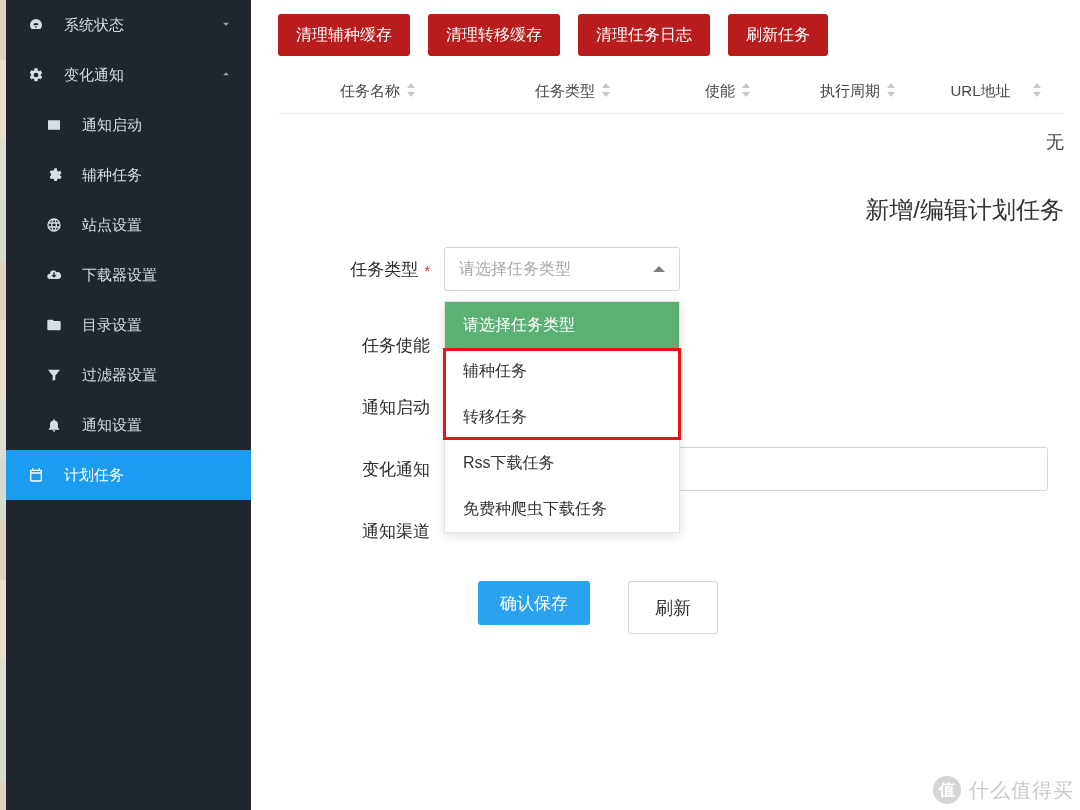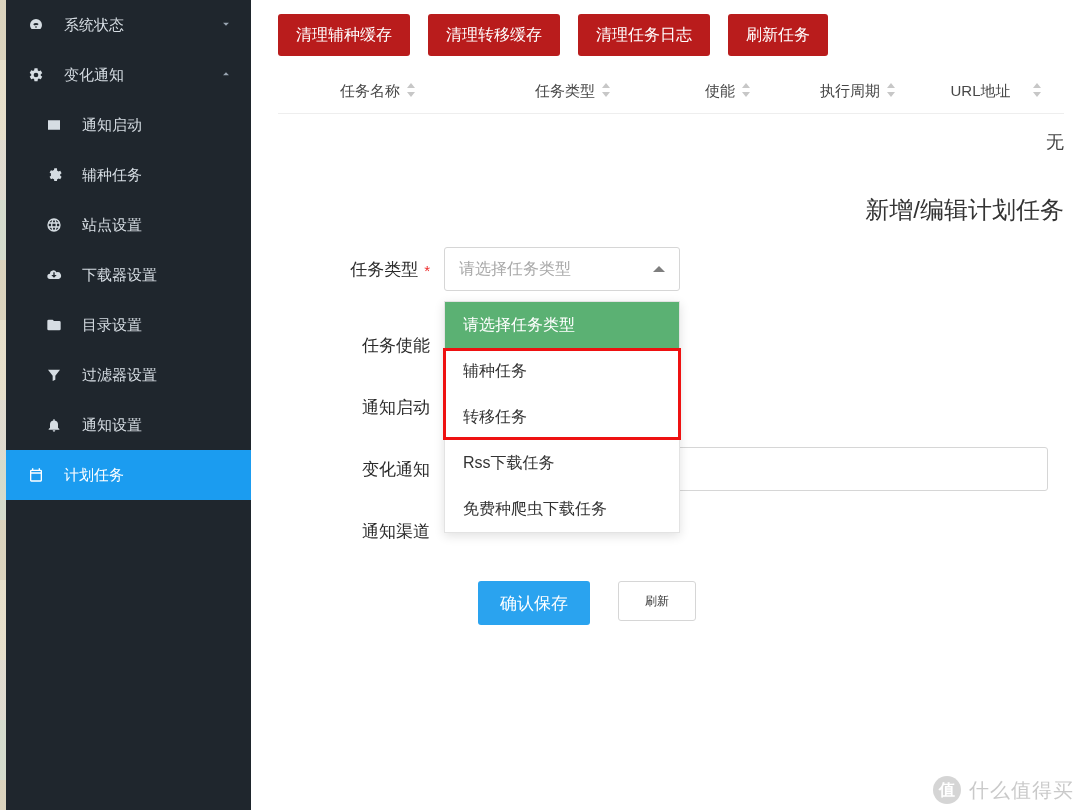--- a/index.html
+++ b/index.html
@@ -55,23 +55,23 @@
     position:absolute; top:54px; left:0; width:236px; background:#fff;
     border:1px solid #e3e3e3; box-shadow:0 3px 10px rgba(0,0,0,.12); z-index:10;
   }
   .dropdown .opt { height:46px; display:flex; align-items:center; padding:0 18px; font-size:16px; color:#333; cursor:pointer; }
   .dropdown .opt.head { background:#5bb173; color:#fff; }
   .red-frame { position:absolute; border:3px solid #e11; pointer-events:none; }
 
   .text-input { width:600px; height:44px; border:1px solid #d6d6d6; border-radius:3px; padding:0 14px; font-size:16px; color:#333; }
   .text-input.wide { width:604px; }
 
-  .action-row { margin-top:28px; padding-left:174px; display:flex; gap:28px; }
+  .action-row { margin-top:28px; padding-left:174px; display:flex; gap:38px; }
   .btn-primary { background:#2aa3ef; color:#fff; border:none; border-radius:3px; height:44px; padding:0 22px; font-size:17px; cursor:pointer; }
-  .btn-default { background:#fff; color:#333; border:1px solid #d6d6d6; border-radius:3px; height:40px; padding:0 26px; font-size:12px; cursor:pointer; }
+  .btn-default { background:#fff; color:#333; border:1px solid #d6d6d6; border-radius:3px; height:53px; padding:0 26px; font-size:18px; cursor:pointer; }
 
   .watermark { position:absolute; right:6px; bottom:6px; display:flex; align-items:center; gap:8px; opacity:.35; }
   .watermark .logo { width:28px; height:28px; border-radius:50%; background:#888; color:#fff; display:flex; align-items:center; justify-content:center; font-size:16px; font-weight:600; }
   .watermark .txt { font-size:20px; color:#666; letter-spacing:1px; }
 </style>
 </head>
 <body>
 
 <div class="bg-stripe"></div>
 

